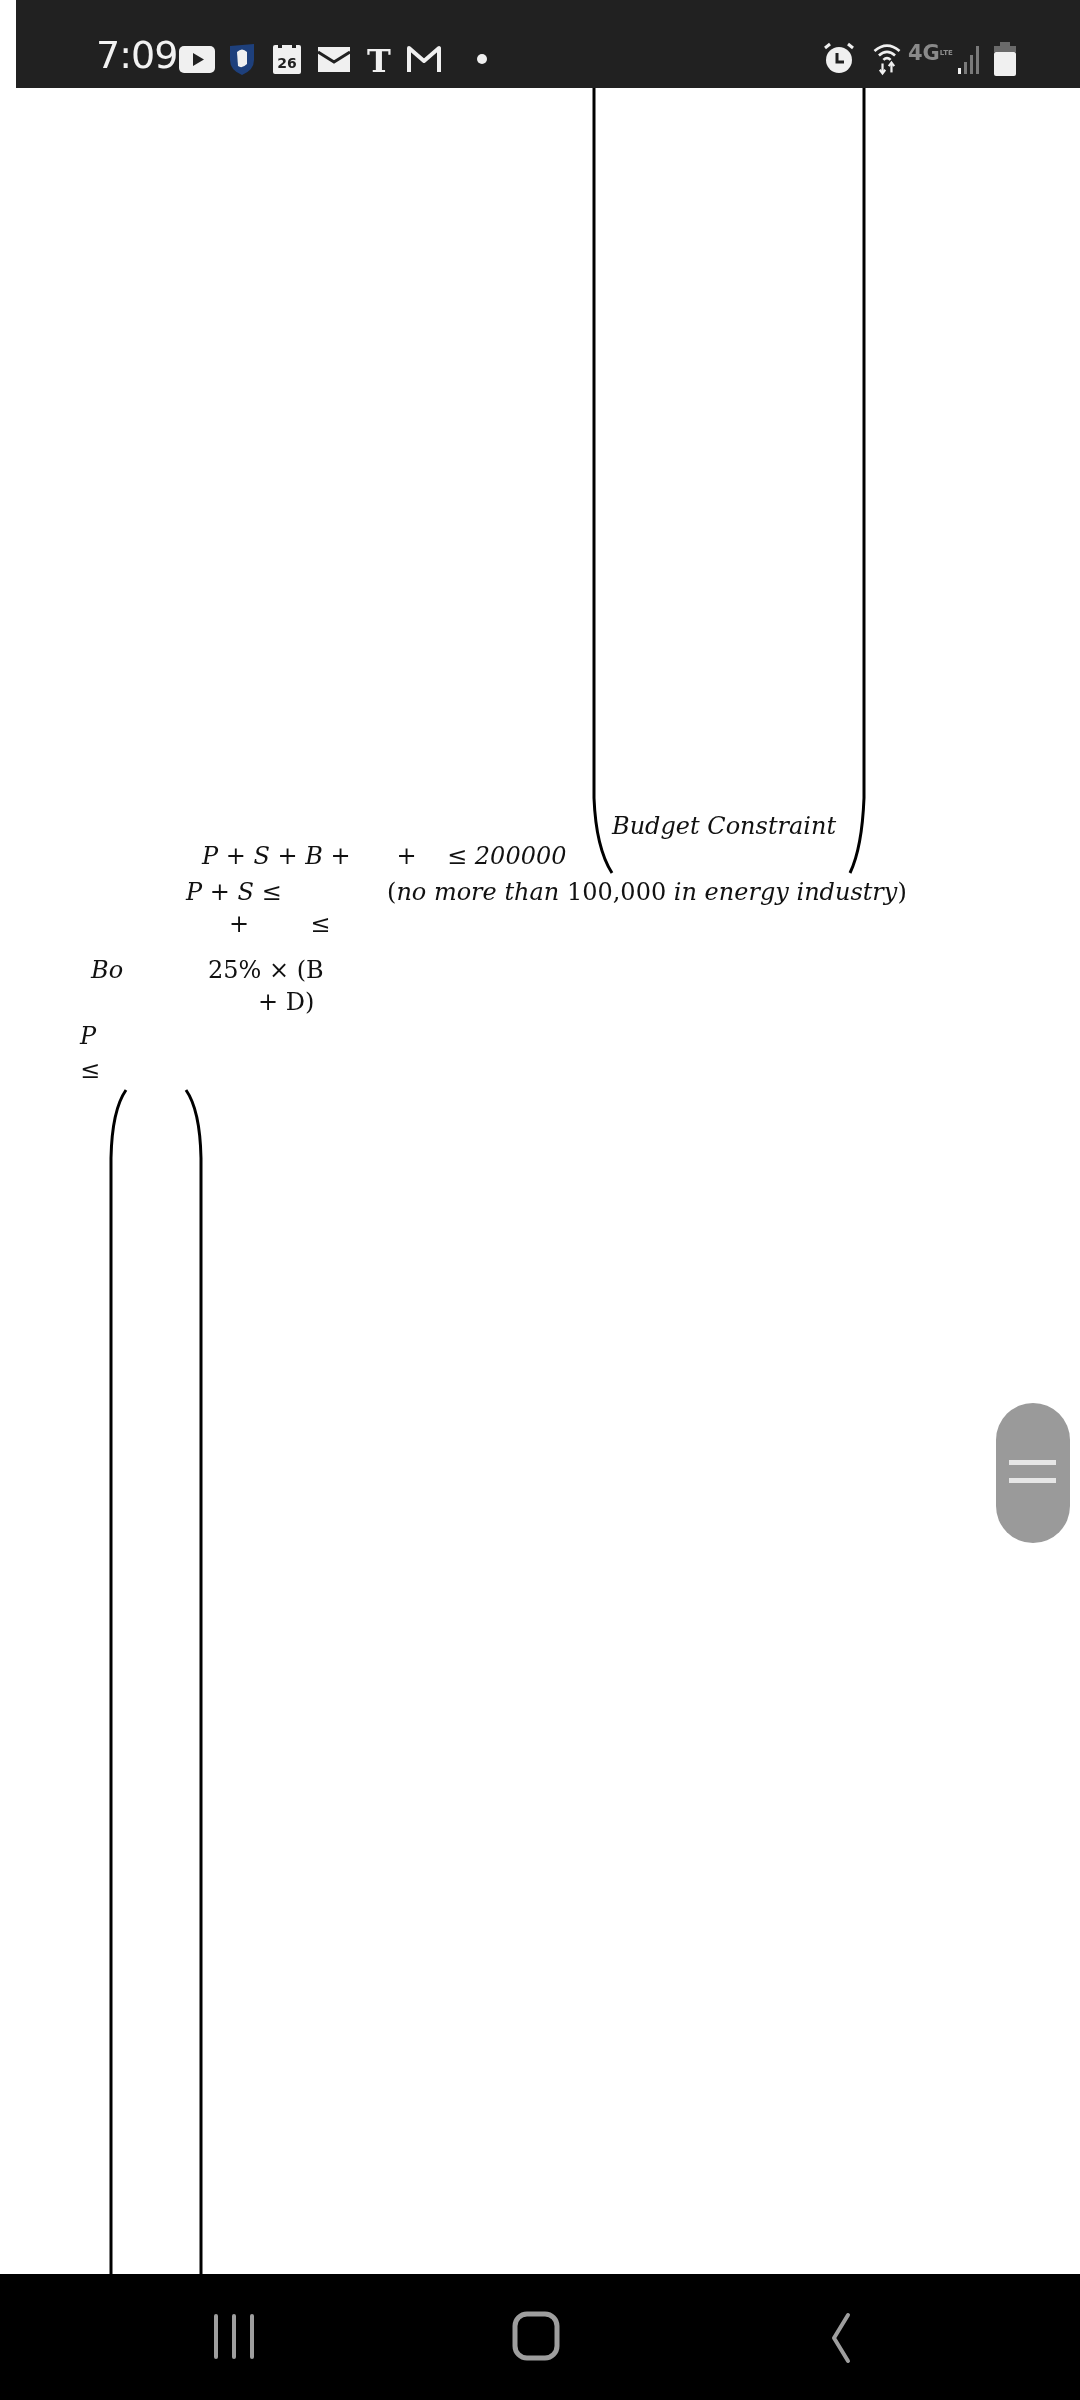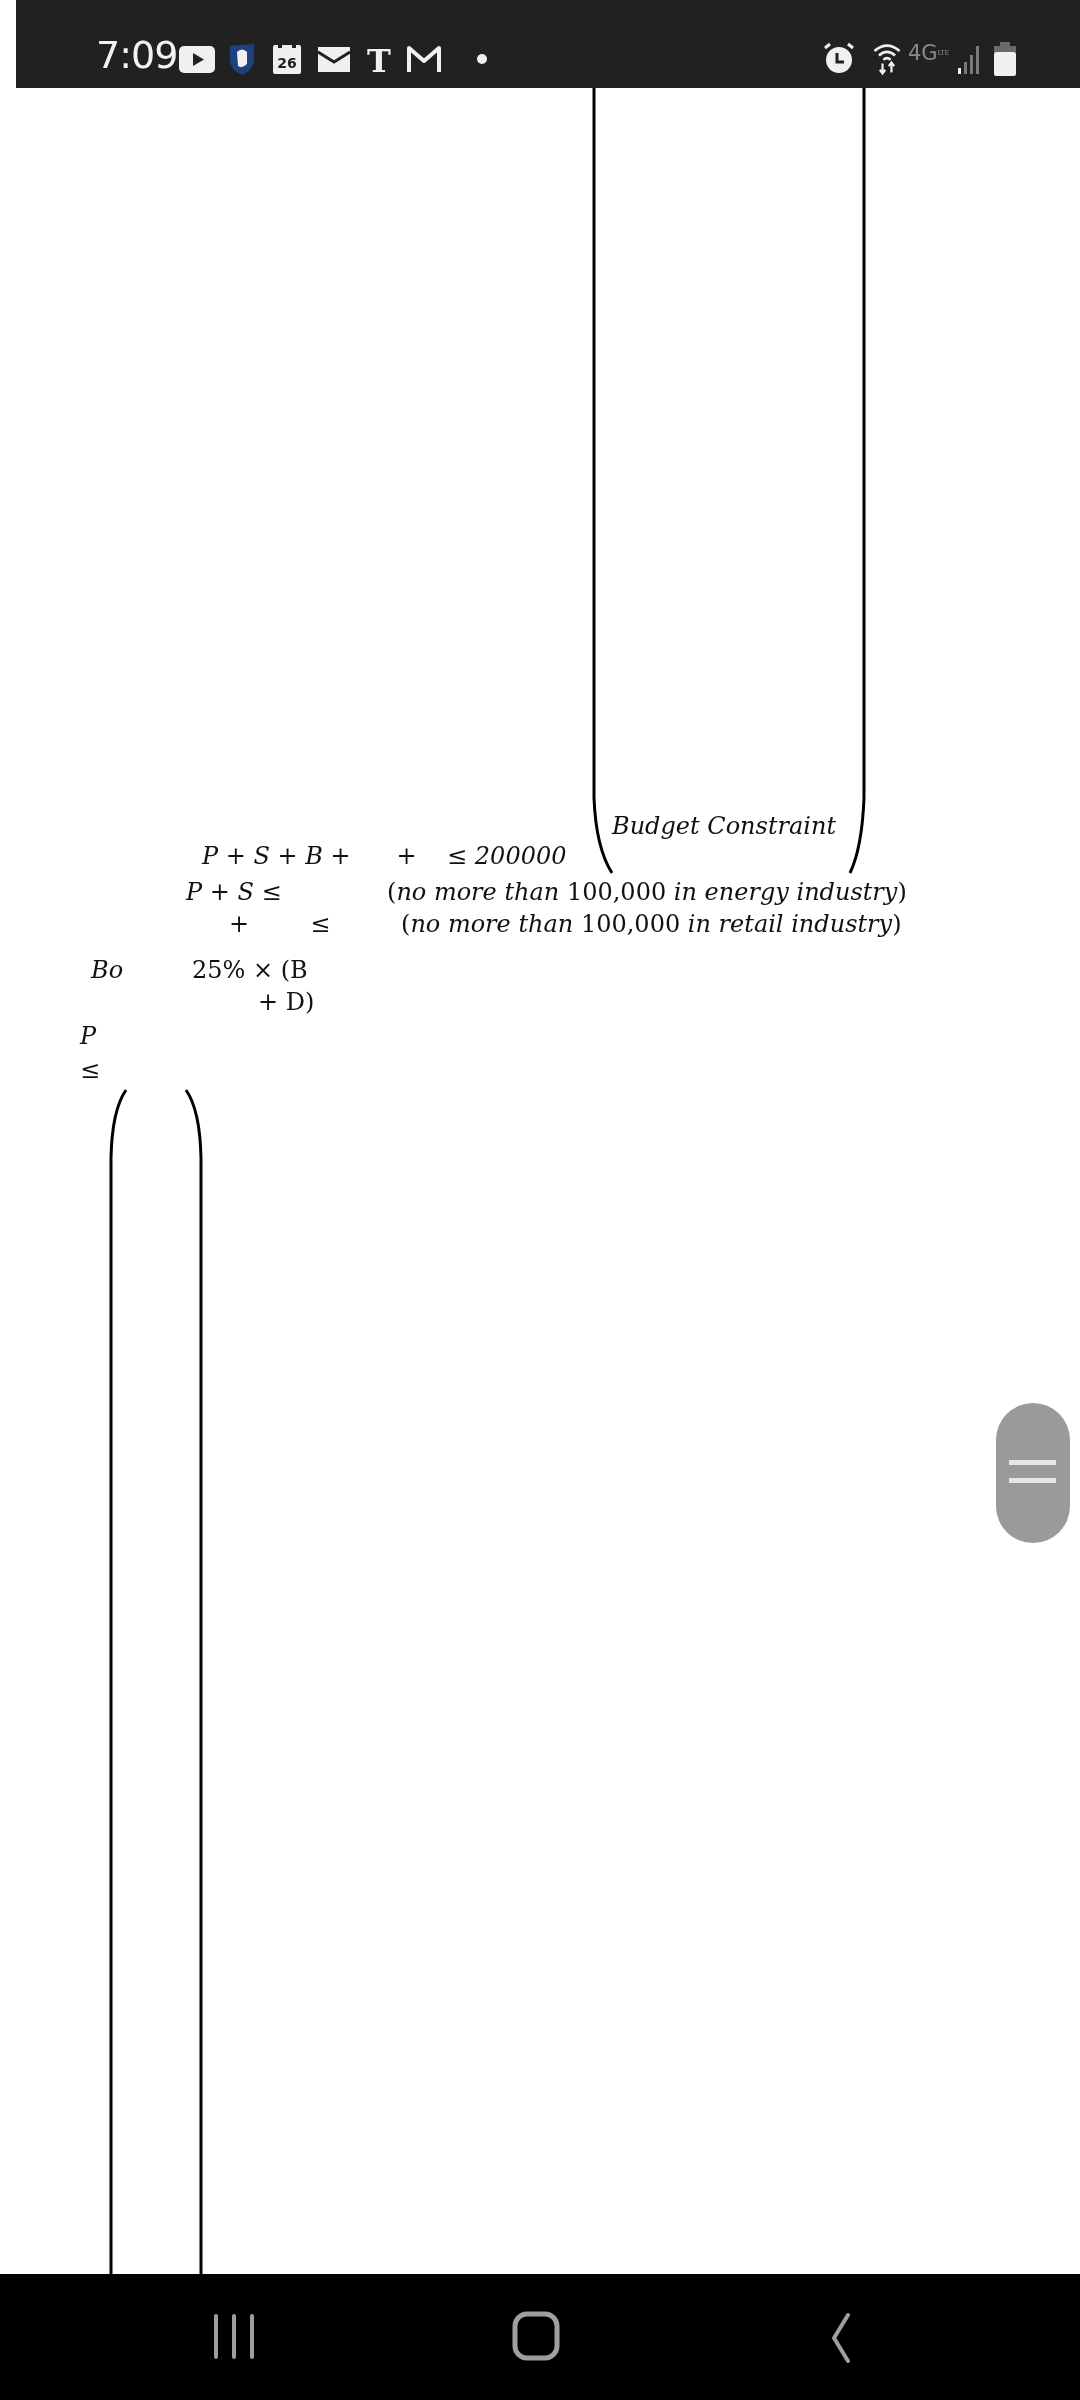--- a/index.html
+++ b/index.html
@@ -83,21 +83,21 @@
   <svg class="sb-icon" style="left:855px;width:32px;" viewBox="0 0 32 38">
     <path d="M2,10 Q16,-2 30,10" fill="none" stroke="#f0f0f0" stroke-width="3"></path>
     <path d="M7,15 Q16,7 25,15" fill="none" stroke="#f0f0f0" stroke-width="3"></path>
     <path d="M12,20 Q16,16 20,20" fill="none" stroke="#f0f0f0" stroke-width="3"></path>
     <line x1="11" y1="24" x2="11" y2="34" stroke="#f0f0f0" stroke-width="2.5"></line>
     <polyline points="8,31 11,35 14,31" fill="none" stroke="#f0f0f0" stroke-width="2.5"></polyline>
     <line x1="21" y1="24" x2="21" y2="34" stroke="#f0f0f0" stroke-width="2.5"></line>
     <polyline points="18,27 21,23 24,27" fill="none" stroke="#f0f0f0" stroke-width="2.5"></polyline>
   </svg>
 
-  <div style="position:absolute;left:892px;top:42px;color:#8a8a8a;font-family:'DejaVu Sans',sans-serif;font-weight:normal;font-size:21px;line-height:22px;">
+  <div style="position:absolute;left:892px;top:42px;color:#8a8a8a;font-family:'DejaVu Sans',sans-serif;font-weight:bold;font-size:21px;line-height:22px;">
     <span>4G</span><span style="font-size:7px;vertical-align:top;">LTE</span>
   </div>
 
   <svg class="sb-icon" style="left:942px;width:26px;" viewBox="0 0 26 34">
     <rect x="0" y="26" width="3" height="6" fill="#f0f0f0"></rect>
     <rect x="6" y="20" width="3" height="12" fill="#7a7a7a"></rect>
     <rect x="12" y="13" width="3" height="19" fill="#7a7a7a"></rect>
     <rect x="18" y="4" width="3" height="28" fill="#7a7a7a"></rect>
   </svg>
 
@@ -115,24 +115,23 @@
     <path d="M276,0 L276,710 Q274,760 262,785" fill="none" stroke="#000" stroke-width="3"></path>
   </svg>
 
   <div class="math it" style="left:202px;top:754px;">P + S + B +      +    ≤ 200000</div>
   <div class="math it" style="left:612px;top:724px;">Budget Constraint</div>
 
   <div class="math it" style="left:186px;top:790px;">P + S ≤</div>
   <div class="math" style="left:351px;top:790px;margin-left:36px;"><span>(</span><span class="it">no more than </span><span>100,000</span><span class="it"> in energy industry</span><span>)</span></div>
 
   <div class="math" style="left:229px;top:822px;">+        ≤</div>
-  <div class="math" style="left:401px;top:822px;"><span>(</span><span class="it">no more than </span><span>100,000</span><span class="it"> in retail industry</span><span>)</span></div>
 
   <div class="math it" style="left:91px;top:868px;">Bo</div>
-  <div class="math" style="left:192px;top:868px;">25% × (B</div>
+  <div class="math" style="left:208px;top:868px;">25% × (B</div>
   <div class="math" style="left:258px;top:900px;">+ D)</div>
 
   <div class="math it" style="left:80px;top:934px;">P</div>
   <div class="math" style="left:80px;top:968px;">≤</div>
 
   <svg style="position:absolute;left:100px;top:1000px;width:120px;height:1186px;" viewBox="0 0 120 1186">
     <path d="M26,2 Q12,22 11,70 L11,1186" fill="none" stroke="#000" stroke-width="3"></path>
     <path d="M86,2 Q100,22 101,70 L101,1186" fill="none" stroke="#000" stroke-width="3"></path>
   </svg>
 </div>

